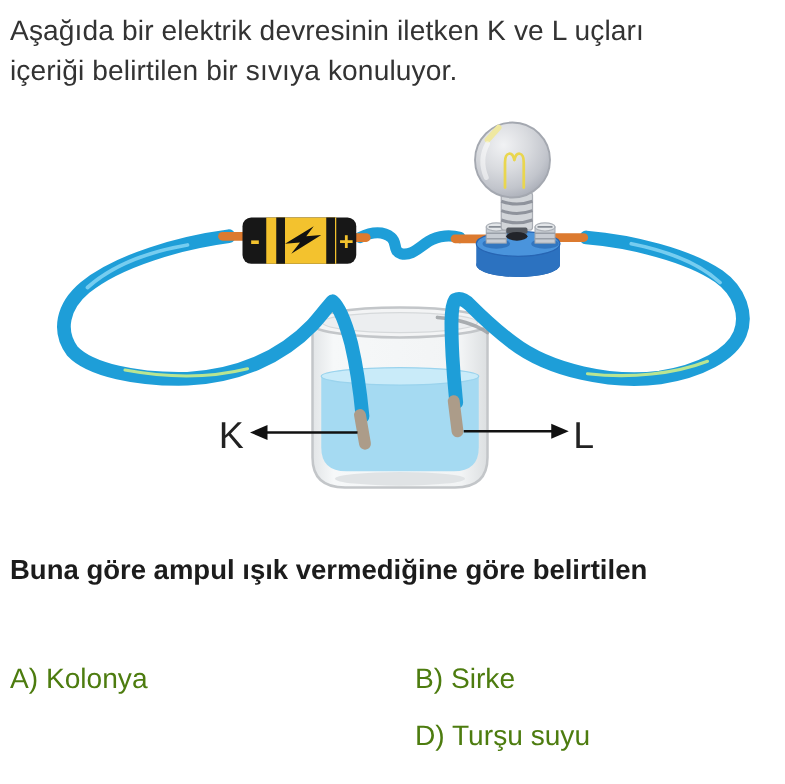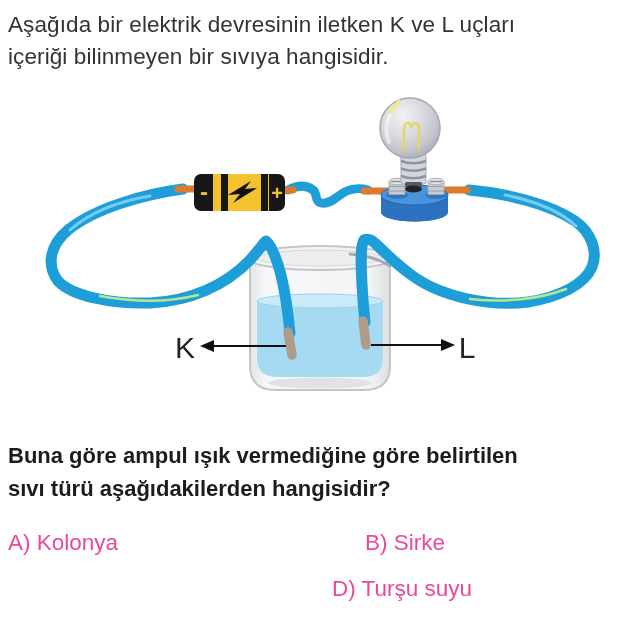--- a/index.html
+++ b/index.html
@@ -9,36 +9,36 @@
   }
   .intro {
     position:absolute; left:8px; top:9px; width:618px;
     font-size:22.5px; line-height:31.5px; color:#333333; letter-spacing:0.1px;
   }
   .question {
     position:absolute; left:8px; top:439px; width:618px;
     font-size:22px; line-height:33px; font-weight:bold; color:#1c1c1c;
   }
   .line { display:block; }
-  .option { position:absolute; font-size:22.5px; color:#ec4899; white-space:nowrap; }
+  .option { position:absolute; font-size:22.5px; color:#4d7c0f; white-space:nowrap; }
   #optA { left:8px;  top:530px; }
-  #optB { left:332px; top:530px;margin-left:33px; }
+  #optB { left:332px; top:530px; }
   #optC { left:8px;  top:576px; }
   #optD { left:332px; top:576px;text-align:center; }
   .figure { position:absolute; left:0; top:90px; width:628px; height:310px; }
   svg text { font-family:"Liberation Sans", sans-serif; }
 </style>
 </head>
 <body>
 
 <div class="page">
 
   <div class="intro">
     <span class="line">Aşağıda bir elektrik devresinin iletken K ve L uçları</span>
-    <span class="line">içeriği bilinmeyen bir sıvıya hangisidir.</span>
+    <span class="line">içeriği belirtilen bir sıvıya konuluyor.</span>
   </div>
 
   <div class="figure">
     <svg width="628" height="310" viewBox="0 0 628 310">
       <defs>
         <radialGradient id="gBulb" cx="38%" cy="30%" r="75%">
           <stop offset="0%" stop-color="#F1F2F4"></stop>
           <stop offset="45%" stop-color="#D9DBDF"></stop>
           <stop offset="78%" stop-color="#C2C5CC"></stop>
           <stop offset="100%" stop-color="#A9ADB7"></stop>
@@ -124,20 +124,19 @@
         <text x="185" y="268" font-size="30" fill="#222222" text-anchor="middle">K</text>
         <path d="M371,255 L442,255" stroke="#111111" stroke-width="2"></path>
         <polygon points="455,255 441,249 441,261" fill="#111111"></polygon>
         <text x="467" y="268" font-size="30" fill="#222222" text-anchor="middle">L</text>
       </g>
     </svg>
   </div>
 
   <div class="question">
     <span class="line">Buna göre ampul ışık vermediğine göre belirtilen</span>
-    <span class="line">sıvı türü aşağıdakilerden hangisidir?</span>
   </div>
 
   <div class="option" id="optA">A) Kolonya</div>
   <div class="option" id="optB">B) Sirke</div>
   <div class="option" id="optD">D) Turşu suyu</div>
 
 </div>
 
 </body></html>

